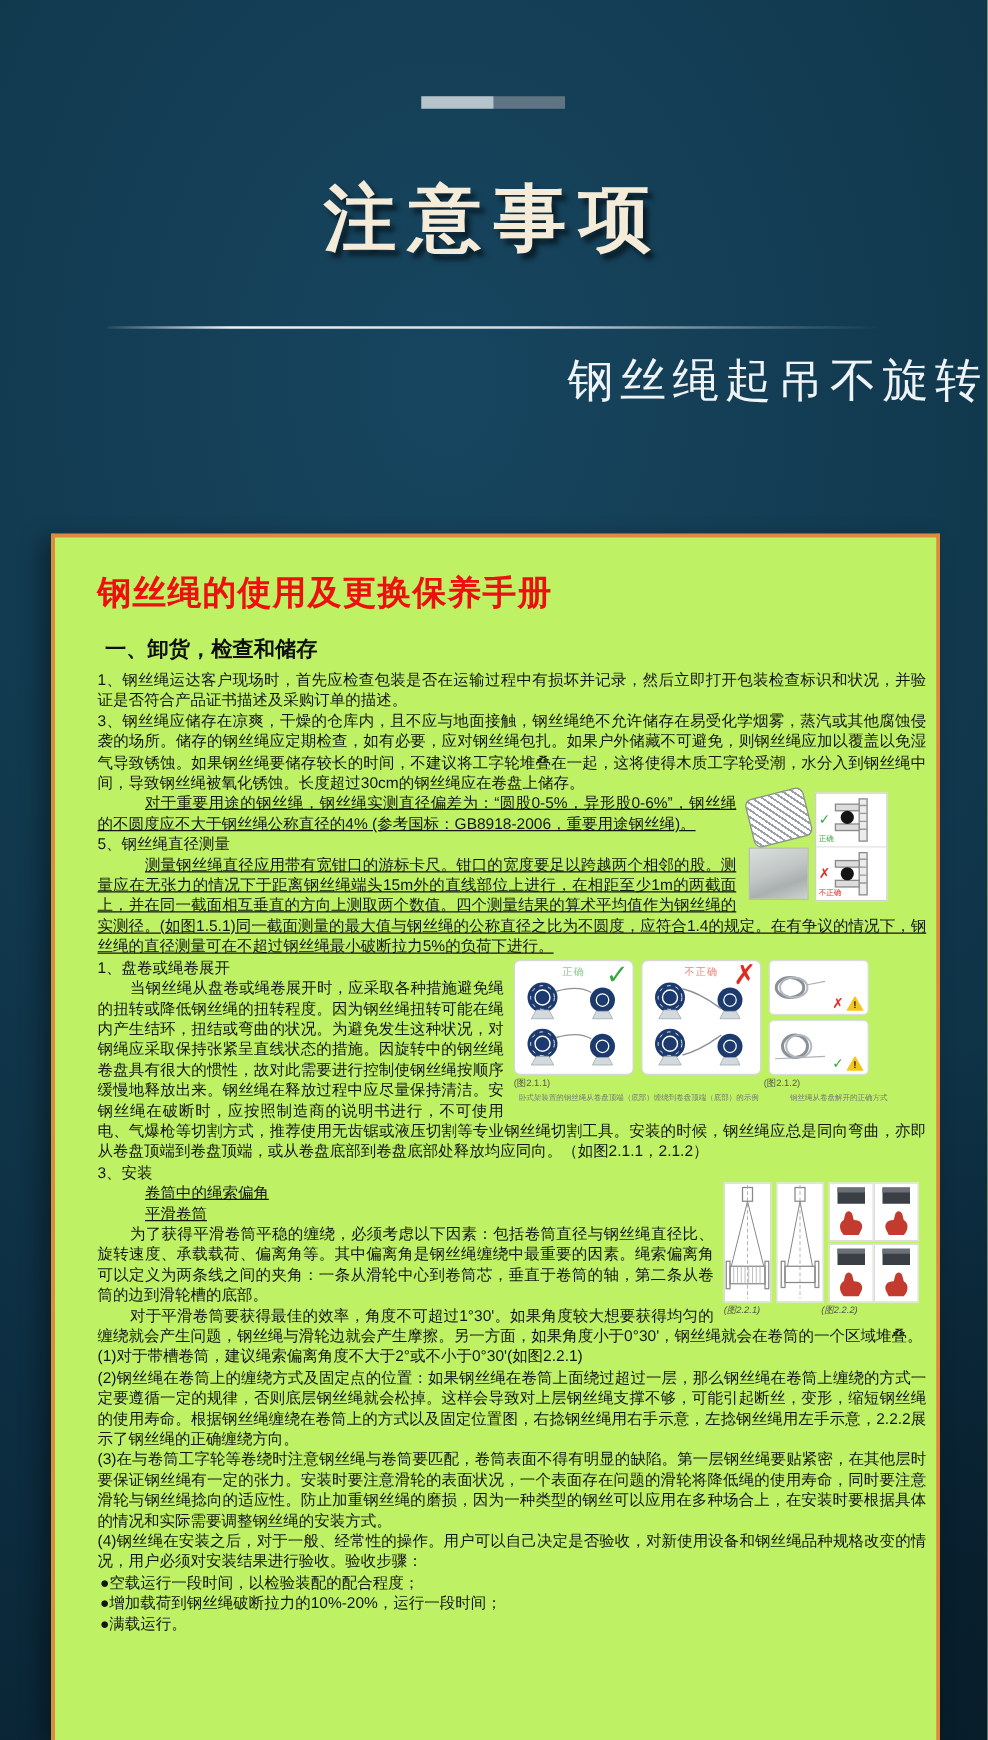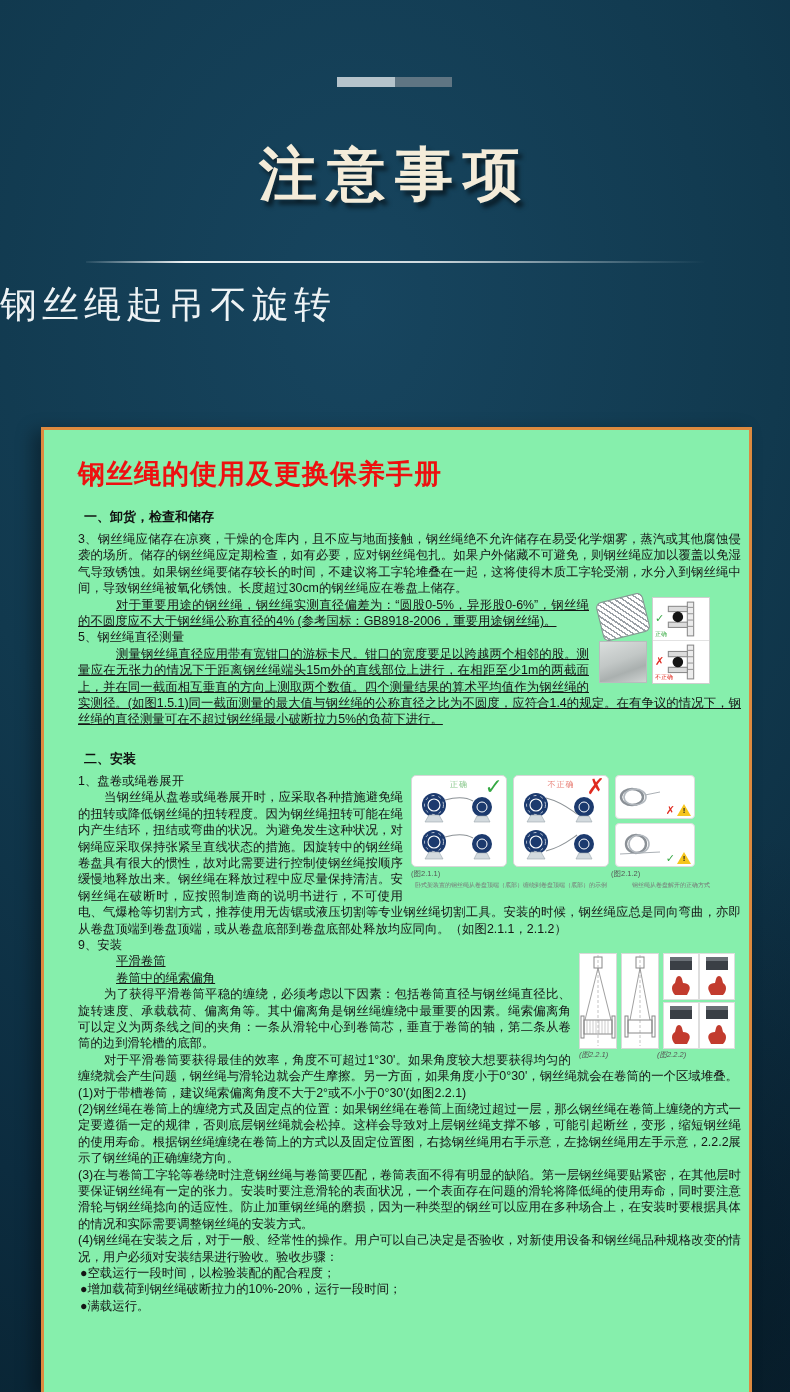--- a/index.html
+++ b/index.html
@@ -17,32 +17,32 @@
   .hero-title{
     position:absolute;left:0;top:136px;width:100%;margin:0;text-align:center;
     font-size:58px;font-weight:900;letter-spacing:10px;color:#f4ecd9;
     text-shadow:4px 5px 4px rgba(0,0,0,.55);
   }
   .hero-line{
     position:absolute;left:86px;top:261px;width:620px;height:2px;
     background:linear-gradient(90deg, rgba(255,255,255,.06), #eef2f4 16%, #cfd9de 55%, rgba(205,216,221,.18) 90%, rgba(205,216,221,0));
   }
   .hero-sub{
-    position:absolute;left:0;top:280px;width:100%;text-align:left;
+    position:absolute;left:0;top:280px;width:100%;text-align:right;
     font-size:37px;font-weight:300;letter-spacing:5px;color:#eef3f5;
   }
   .page{
     position:absolute;left:41px;top:427px;width:711px;height:966px;box-sizing:border-box;
-    background:#86efac;border:3px solid #dd8a3f;border-bottom:none;
+    background:#bef264;border:3px solid #dd8a3f;border-bottom:none;
     padding:26px 8px 0 34px;overflow:hidden;
     box-shadow:-8px 4px 16px rgba(0,0,0,.35);
     color:#151515;
   }
   .doc-title{margin:0 0 12px 0;font-size:27px;font-weight:800;color:#ee1010;letter-spacing:1px;}
-  .sec{margin:16px 0 5px 6px;font-size:13px;font-weight:800;color:#101010;}
+  .sec{margin:16px 0 5px 6px;font-size:17px;font-weight:800;color:#101010;}
   .sec.s2{margin-top:22px;}
   .page p{margin:0;font-size:12.4px;line-height:16.4px;text-align:justify;}
   .ind{text-indent:26px;}
   .ind2{text-indent:38px;text-decoration:underline;}
   
   .fig-caliper{float:right;width:142px;margin:2px 0 4px 10px;display:flex;gap:5px;}
   .fc-left{display:flex;flex-direction:column;gap:4px;}
   .hatch{
     width:46px;height:38px;border:1px solid #8a8f94;border-radius:6px;transform:rotate(-14deg);
     background:repeating-linear-gradient(48deg,#ffffff 0 3px,#9aa0a6 3px 4.5px);
@@ -95,20 +95,21 @@
   </div>
   <h1 class="hero-title">注意事项</h1>
   <div class="hero-line"></div>
   <div class="hero-sub">钢丝绳起吊不旋转</div>
 </header>
 
 <article class="page">
   <h2 class="doc-title">钢丝绳的使用及更换保养手册</h2>
 
   <h3 class="sec">一、卸货，检查和储存</h3>
+  <p>1、钢丝绳运达客户现场时，首先应检查包装是否在运输过程中有损坏并记录，然后立即打开包装检查标识和状况，并验证是否符合产品证书描述及采购订单的描述。</p>
   <p>3、钢丝绳应储存在凉爽，干燥的仓库内，且不应与地面接触，钢丝绳绝不允许储存在易受化学烟雾，蒸汽或其他腐蚀侵袭的场所。储存的钢丝绳应定期检查，如有必要，应对钢丝绳包扎。如果户外储藏不可避免，则钢丝绳应加以覆盖以免湿气导致锈蚀。如果钢丝绳要储存较长的时间，不建议将工字轮堆叠在一起，这将使得木质工字轮受潮，水分入到钢丝绳中间，导致钢丝绳被氧化锈蚀。长度超过30cm的钢丝绳应在卷盘上储存。</p>
 
   <figure class="fig-caliper" style="margin:0 0 4px 10px;">
     <div class="fc-left">
       <div class="hatch"></div>
       <div class="photo"></div>
     </div>
     <div class="fc-right">
       <div class="fc-row">
         <span class="mk ok small">✓</span>
@@ -138,21 +139,20 @@
         </svg>
         <span class="fc-tag bad">不正确</span>
       </div>
     </div>
   </figure>
 
   <p class="ind2">对于重要用途的钢丝绳，钢丝绳实测直径偏差为：“圆股0-5%，异形股0-6%”，钢丝绳的不圆度应不大于钢丝绳公称直径的4% (参考国标：GB8918-2006，重要用途钢丝绳)。</p>
   <p>5、钢丝绳直径测量</p>
   <p class="ind2">测量钢丝绳直径应用带有宽钳口的游标卡尺。钳口的宽度要足以跨越两个相邻的股。测量应在无张力的情况下于距离钢丝绳端头15m外的直线部位上进行，在相距至少1m的两截面上，并在同一截面相互垂直的方向上测取两个数值。四个测量结果的算术平均值作为钢丝绳的实测径。(如图1.5.1)同一截面测量的最大值与钢丝绳的公称直径之比为不圆度，应符合1.4的规定。在有争议的情况下，钢丝绳的直径测量可在不超过钢丝绳最小破断拉力5%的负荷下进行。</p>
 
-  <h3 class="sec s2">二、安装</h3>
 
   <figure class="fig21" style="margin:2px 0 2px 8px;">
     <div class="f21-panels">
       <div class="reel-panel">
         <span class="plabel ok">正确</span>
         <span class="pmark mk ok big">✓</span>
         <svg class="reel-svg" width="90" height="72" viewBox="0 0 90 72">
           <g>
             <circle cx="20" cy="15" r="12" fill="#1c3a6e"></circle>
               <circle cx="20" cy="15" r="6" fill="none" stroke="#fff" stroke-width="1.1"></circle>
@@ -235,21 +235,21 @@
       <span class="cap b">(图2.1.2)</span>
     </div>
     <div class="f21-caps">
       <span class="subcap a">卧式架装置的钢丝绳从卷盘顶端（底部）缠绕到卷盘顶端（底部）的示例</span>
       <span class="subcap b">钢丝绳从卷盘解开的正确方式</span>
     </div>
   </figure>
 
   <p>1、盘卷或绳卷展开</p>
   <p class="ind">当钢丝绳从盘卷或绳卷展开时，应采取各种措施避免绳的扭转或降低钢丝绳的扭转程度。因为钢丝绳扭转可能在绳内产生结环，扭结或弯曲的状况。为避免发生这种状况，对钢绳应采取保持张紧呈直线状态的措施。因旋转中的钢丝绳卷盘具有很大的惯性，故对此需要进行控制使钢丝绳按顺序缓慢地释放出来。钢丝绳在释放过程中应尽量保持清洁。安钢丝绳在破断时，应按照制造商的说明书进行，不可使用电、气爆枪等切割方式，推荐使用无齿锯或液压切割等专业钢丝绳切割工具。安装的时候，钢丝绳应总是同向弯曲，亦即从卷盘顶端到卷盘顶端，或从卷盘底部到卷盘底部处释放均应同向。（如图2.1.1，2.1.2）</p>
-  <p>9、安装</p>
+  <p>3、安装</p>
 
   <figure class="fig22" style="margin:0 0 2px 8px;font-style:italic;">
     <div class="f22-row">
       <svg class="drum-panel" width="36" height="94" viewBox="0 0 36 94">
         <rect x="14" y="3" width="8" height="11" fill="none" stroke="#888"></rect>
         <line x1="18" y1="1" x2="18" y2="92" stroke="#aaa" stroke-width=".7" stroke-dasharray="3 2"></line>
         <line x1="18" y1="14" x2="5" y2="66" stroke="#888" stroke-width=".8"></line>
         <line x1="18" y1="14" x2="31" y2="66" stroke="#888" stroke-width=".8"></line>
         <rect x="4" y="66" width="28" height="14" fill="none" stroke="#888"></rect>
         <g stroke="#aaa" stroke-width=".6">
@@ -296,22 +296,22 @@
           <path d="M23 41 C27 37 27 31 23 29 L22 25 C21 21 17 21 16 25 L15 29 C9 29 7 33 9 37 L11 41 Z" fill="#c23b2e"></path>
         </svg>
       </div>
     </div>
     <div class="f22-caps">
       <span class="cap c">(图2.2.1)</span>
       <span class="cap d">(图2.2.2)</span>
     </div>
   </figure>
 
+  <p class="ind2">卷筒中的绳索偏角</p>
   <p class="ind2">平滑卷筒</p>
-  <p class="ind2">卷筒中的绳索偏角</p>
   <p class="ind">为了获得平滑卷筒平稳的缠绕，必须考虑以下因素：包括卷筒直径与钢丝绳直径比、旋转速度、承载载荷、偏离角等。其中偏离角是钢丝绳缠绕中最重要的因素。绳索偏离角可以定义为两条线之间的夹角：一条从滑轮中心到卷筒芯，垂直于卷筒的轴，第二条从卷筒的边到滑轮槽的底部。</p>
   <p class="ind">对于平滑卷筒要获得最佳的效率，角度不可超过1°30'。如果角度较大想要获得均匀的缠绕就会产生问题，钢丝绳与滑轮边就会产生摩擦。另一方面，如果角度小于0°30'，钢丝绳就会在卷筒的一个区域堆叠。</p>
   <p>(1)对于带槽卷筒，建议绳索偏离角度不大于2°或不小于0°30'(如图2.2.1)</p>
   <p>(2)钢丝绳在卷筒上的缠绕方式及固定点的位置：如果钢丝绳在卷筒上面绕过超过一层，那么钢丝绳在卷筒上缠绕的方式一定要遵循一定的规律，否则底层钢丝绳就会松掉。这样会导致对上层钢丝绳支撑不够，可能引起断丝，变形，缩短钢丝绳的使用寿命。根据钢丝绳缠绕在卷筒上的方式以及固定位置图，右捻钢丝绳用右手示意，左捻钢丝绳用左手示意，2.2.2展示了钢丝绳的正确缠绕方向。</p>
   <p>(3)在与卷筒工字轮等卷绕时注意钢丝绳与卷筒要匹配，卷筒表面不得有明显的缺陷。第一层钢丝绳要贴紧密，在其他层时要保证钢丝绳有一定的张力。安装时要注意滑轮的表面状况，一个表面存在问题的滑轮将降低绳的使用寿命，同时要注意滑轮与钢丝绳捻向的适应性。防止加重钢丝绳的磨损，因为一种类型的钢丝可以应用在多种场合上，在安装时要根据具体的情况和实际需要调整钢丝绳的安装方式。</p>
   <p>(4)钢丝绳在安装之后，对于一般、经常性的操作。用户可以自己决定是否验收，对新使用设备和钢丝绳品种规格改变的情况，用户必须对安装结果进行验收。验收步骤：</p>
 
   <div class="bullets">
     <p>●空载运行一段时间，以检验装配的配合程度；</p>
     <p>●增加载荷到钢丝绳破断拉力的10%-20%，运行一段时间；</p>

